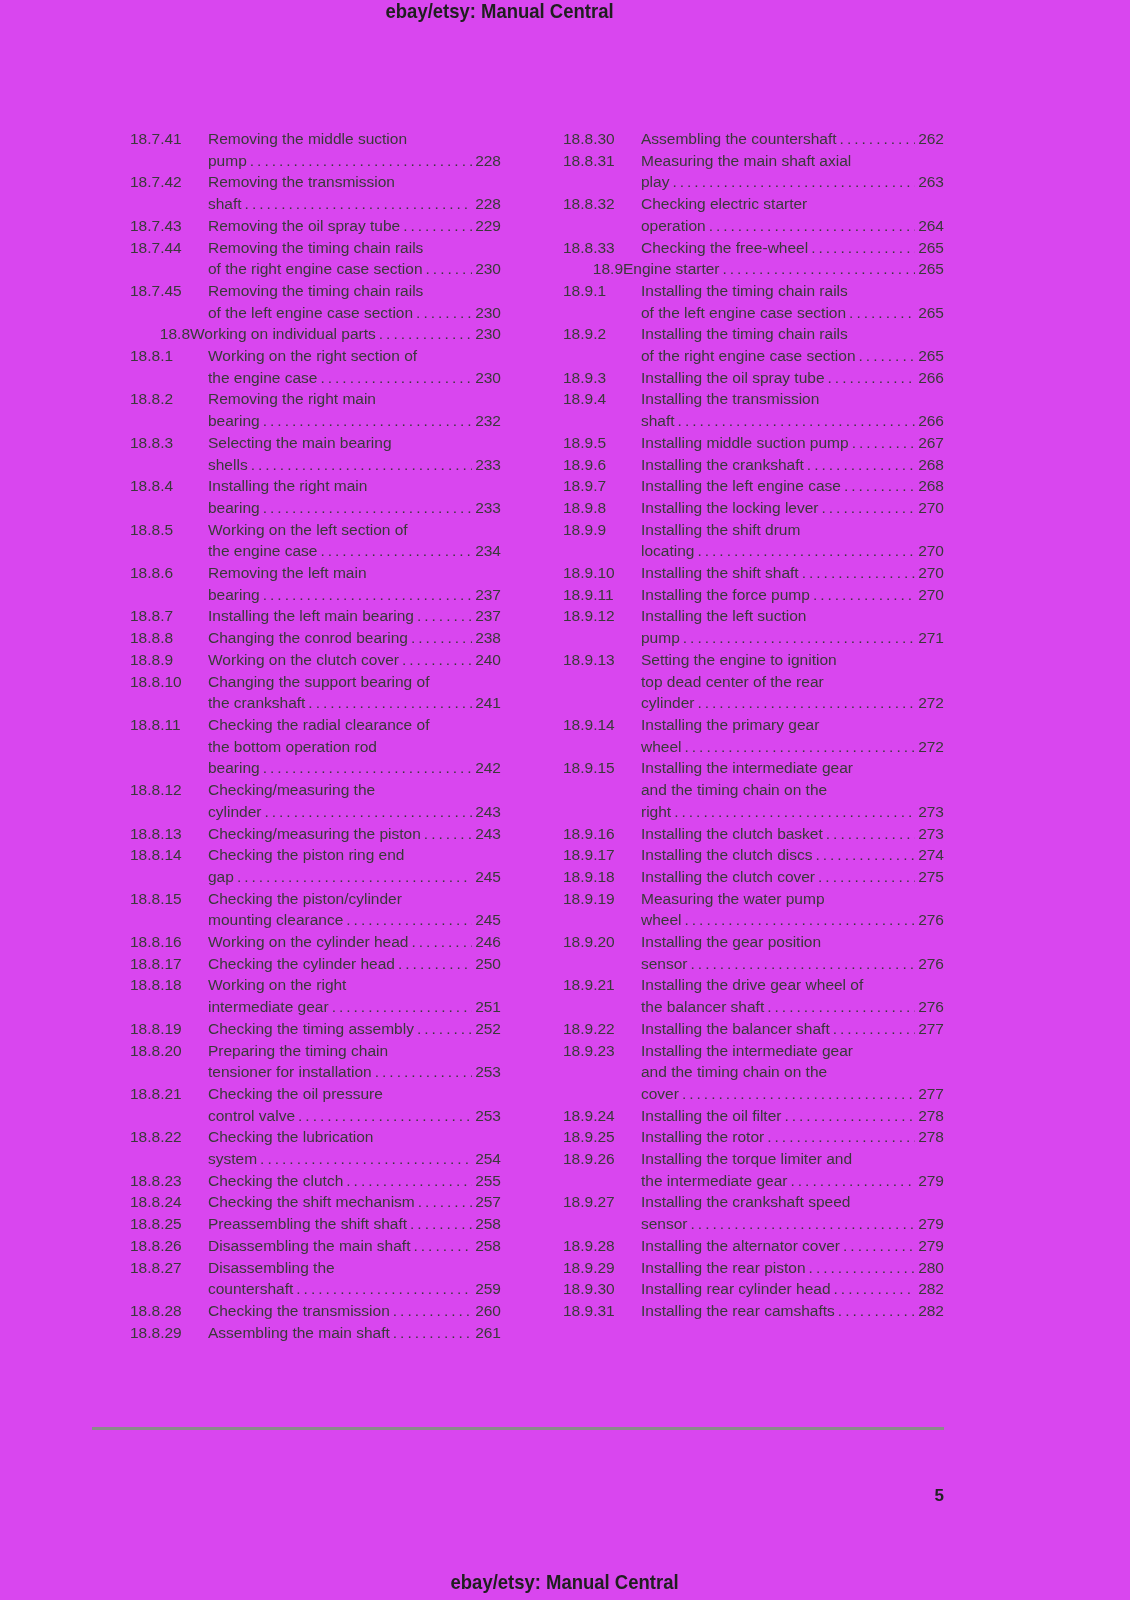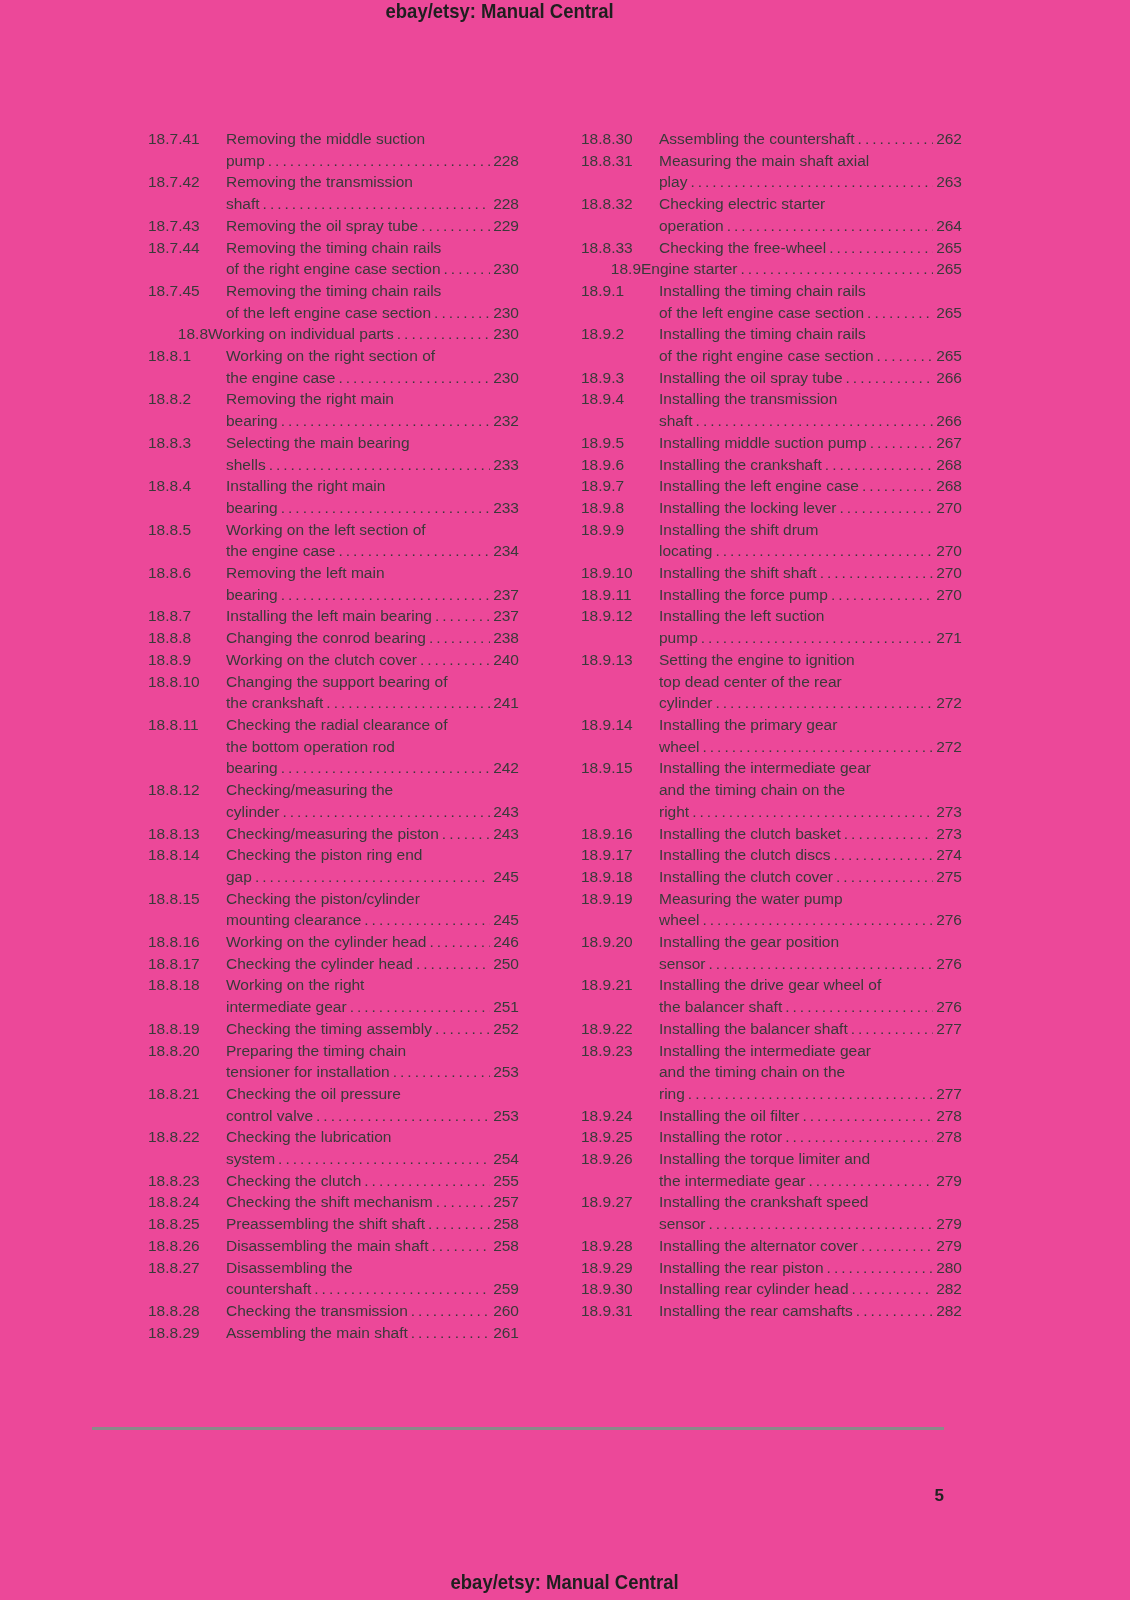--- a/index.html
+++ b/index.html
@@ -1,20 +1,20 @@
 <!DOCTYPE html>
 <html><head>
 <meta charset="utf-8">
 <style>
   html, body { margin:0; padding:0; background:#e8e8e8; }
   .page {
     position:relative;
     width:1130px; height:1600px;
     margin:0 auto;
-    background:#ec4899;
+    background:#d946ef;
     font-family:"Liberation Sans","DejaVu Sans",sans-serif;
     color:#3a3a3a;
     overflow:hidden;
   }
   .condensed { display:inline-block; transform:scaleX(.88); transform-origin:center; white-space:nowrap; }
 
   .header-label {
     position:absolute; top:-1px; left:0; width:1000px;
     text-align:center;
     font-size:21px; font-weight:bold; color:#1f1f1f;
@@ -24,21 +24,21 @@
     position:absolute; left:771px; top:4px; width:326px; height:74px;
     background:#a8a8a8;
     display:flex; align-items:center; justify-content:center;
   }
   .banner-text {
     font-weight:bold; font-size:32px; color:#0e0e0e;
     transform:scaleX(.78); transform-origin:center;
     white-space:nowrap; letter-spacing:0.5px;
   }
 
-  .toc { position:absolute; top:128px; left:148px; display:flex; }
+  .toc { position:absolute; top:128px; left:130px; display:flex; }
   .col { display:block; }
   .col-left  { width:371px; margin-right:62px; }
   .col-right { width:381px; }
 
   .entry { display:flex; }
   .num  { flex:0 0 78px; font-size:15.5px; line-height:21.7px; }
   .entry.level1 .num { flex-basis:60px;text-align:right; }
   .body { flex:1; min-width:0; }
   .line { font-size:15.5px; line-height:21.7px; }
   .lastline { display:flex; align-items:baseline; }
@@ -732,21 +732,21 @@
               <span class="pg">277</span>
             </div>
           </div>
         </div>
         <div class="entry level2">
           <span class="num">18.9.23</span>
           <div class="body">
             <div class="line">Installing the intermediate gear</div>
             <div class="line">and the timing chain on the</div>
             <div class="line lastline">
-              <span class="txt">ring</span>
+              <span class="txt">cover</span>
               <span class="leader">......................................................................</span>
               <span class="pg">277</span>
             </div>
           </div>
         </div>
         <div class="entry level2">
           <span class="num">18.9.24</span>
           <div class="body">
             <div class="line lastline">
               <span class="txt">Installing the oil filter</span>

